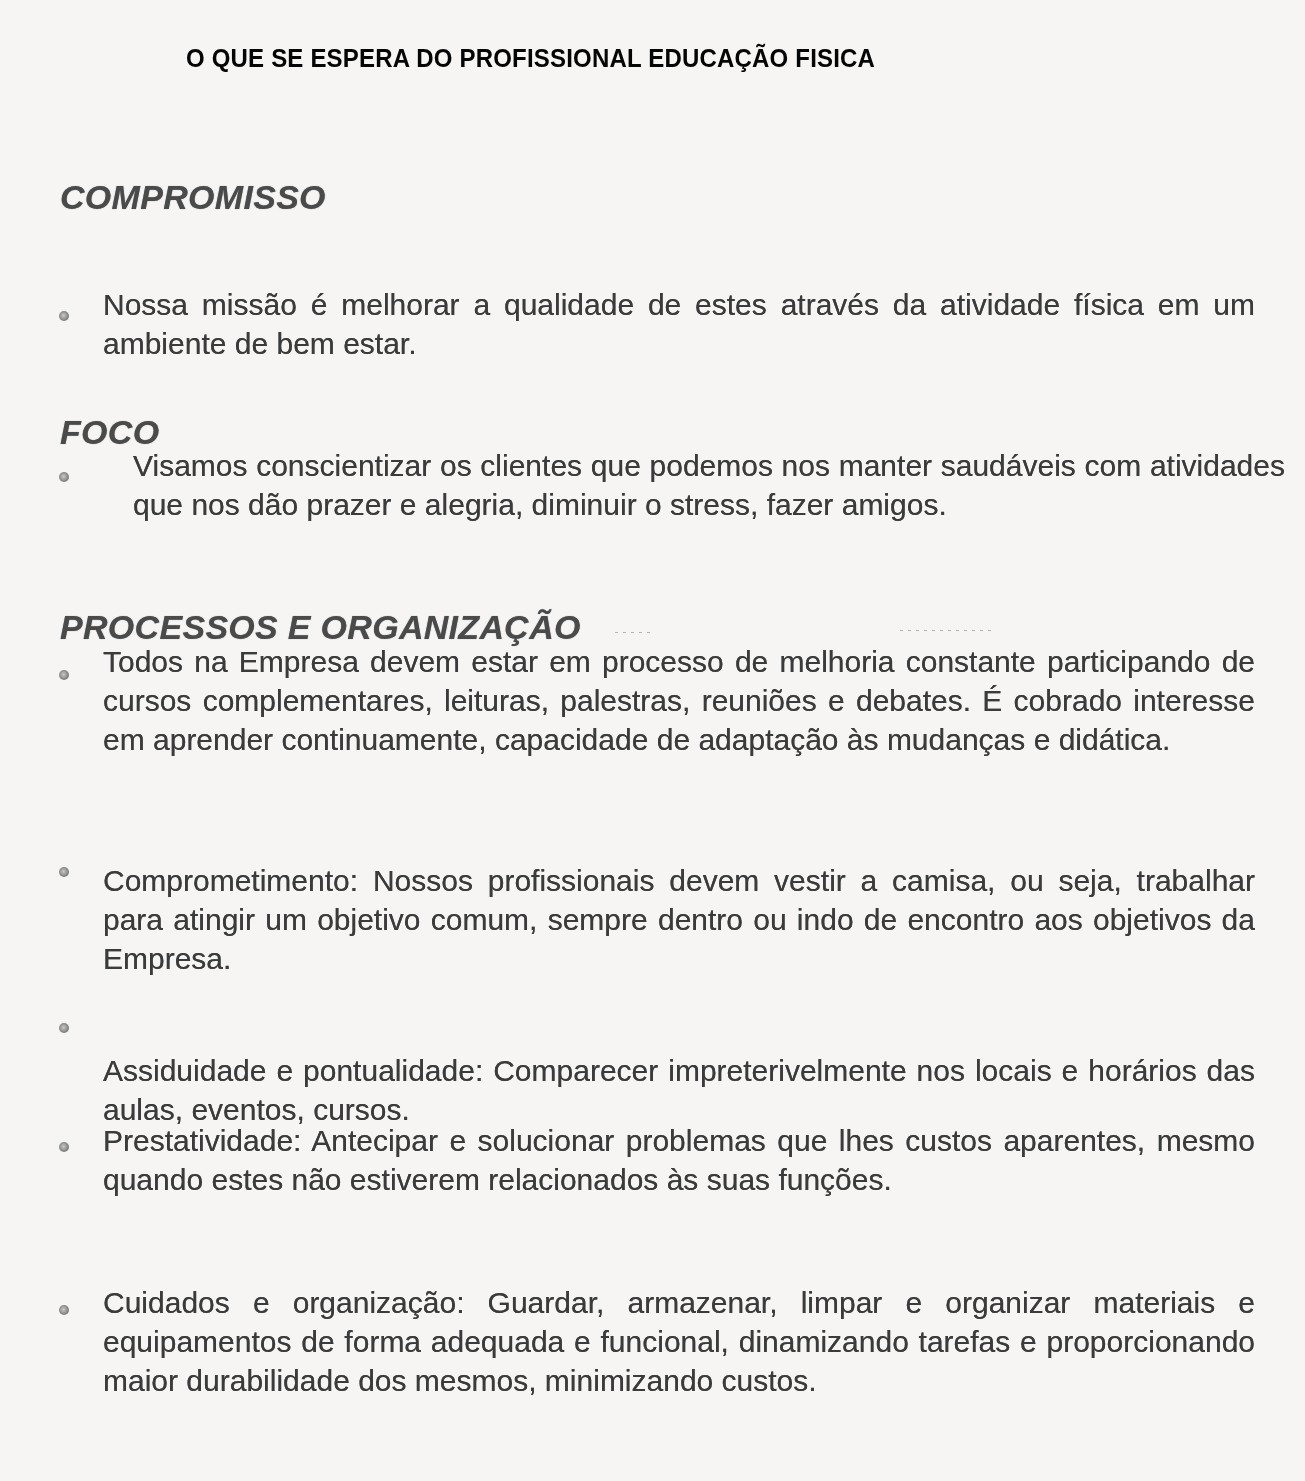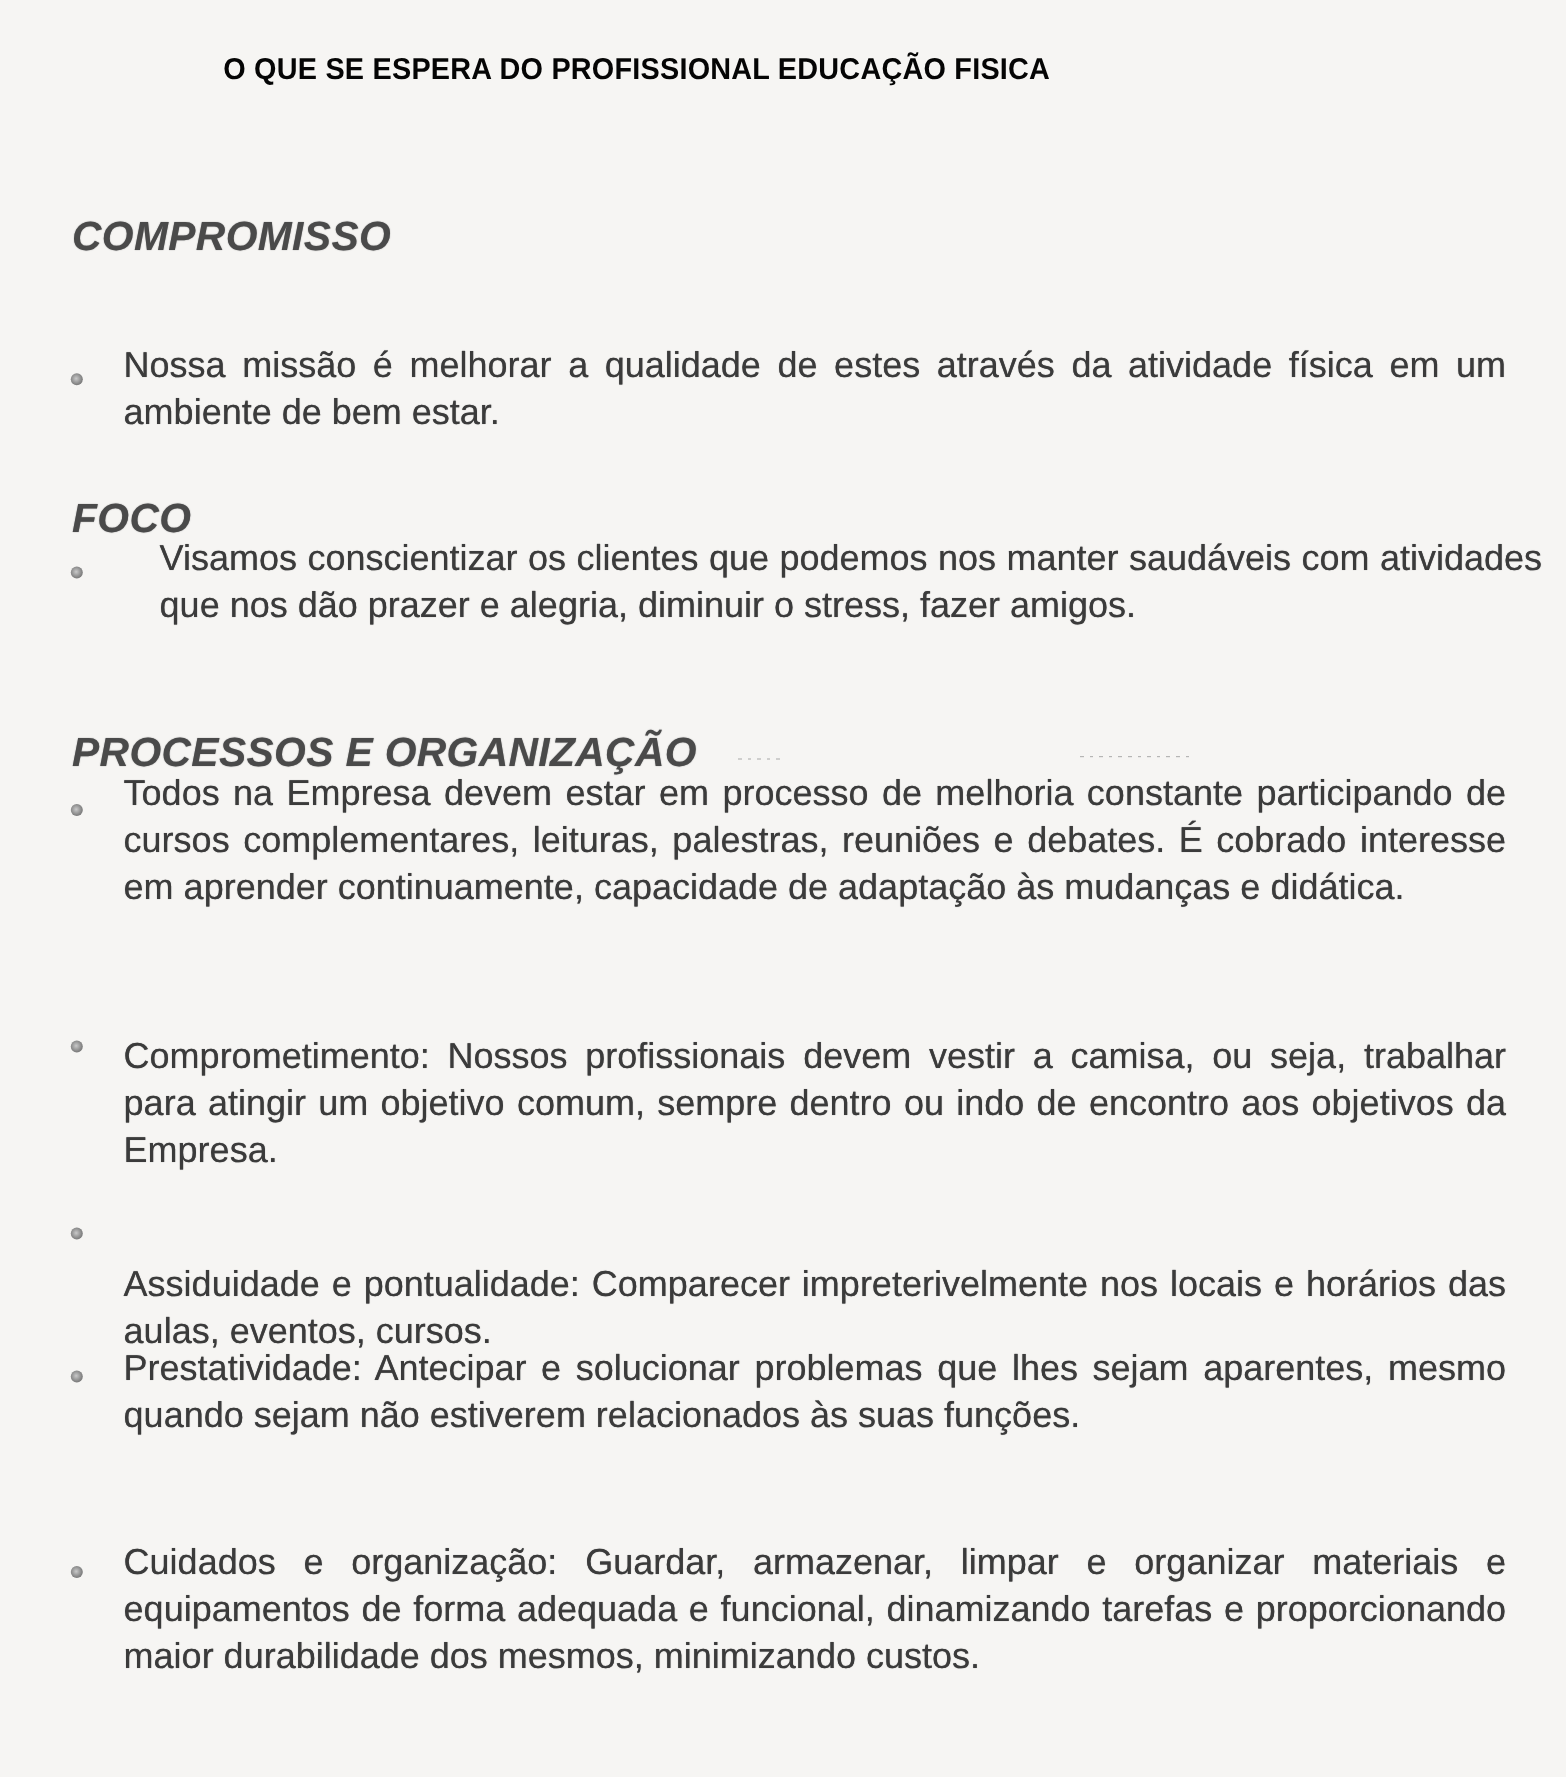--- a/index.html
+++ b/index.html
@@ -107,19 +107,19 @@
   <div class="bullet-text last-ragged" style="top:16px;">Comprometimento: Nossos profissionais devem vestir a camisa, ou seja, trabalhar para atingir um objetivo comum, sempre dentro ou indo de encontro aos objetivos da Empresa.</div>
 </div>
 
 <div class="bullet-item" style="top:1003px;">
   <span class="bullet-dot" style="top:20px;"></span>
   <div class="bullet-text last-ragged" style="top:0;margin-top:48px;">Assiduidade e pontualidade: Comparecer impreterivelmente nos locais e horários das aulas, eventos, cursos.</div>
 </div>
 
 <div class="bullet-item" style="top:1121px;">
   <span class="bullet-dot" style="top:21px;"></span>
-  <div class="bullet-text last-ragged" style="top:0;">Prestatividade: Antecipar e solucionar problemas que lhes sejam aparentes, mesmo quando sejam não estiverem relacionados às suas funções.</div>
+  <div class="bullet-text last-ragged" style="top:0;">Prestatividade: Antecipar e solucionar problemas que lhes custos aparentes, mesmo quando estes não estiverem relacionados às suas funções.</div>
 </div>
 
 <div class="bullet-item" style="top:1283px;">
   <span class="bullet-dot" style="top:22px;"></span>
   <div class="bullet-text last-ragged" style="top:0;">Cuidados e organização: Guardar, armazenar, limpar e organizar materiais e equipamentos de forma adequada e funcional, dinamizando tarefas e proporcionando maior durabilidade dos mesmos, minimizando custos.</div>
 </div>
 
 </body></html>

